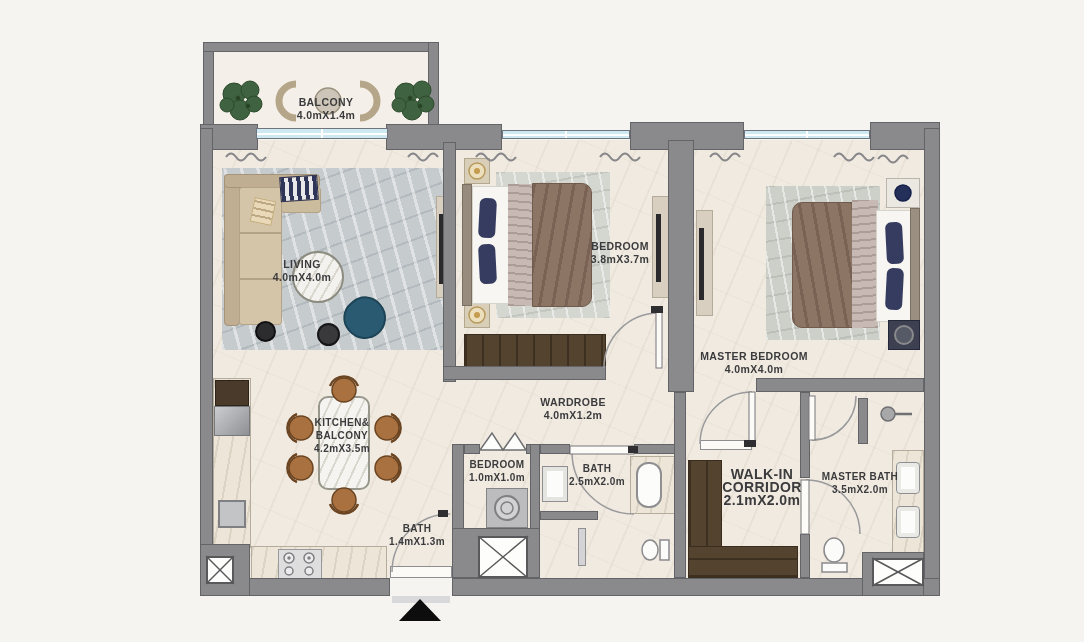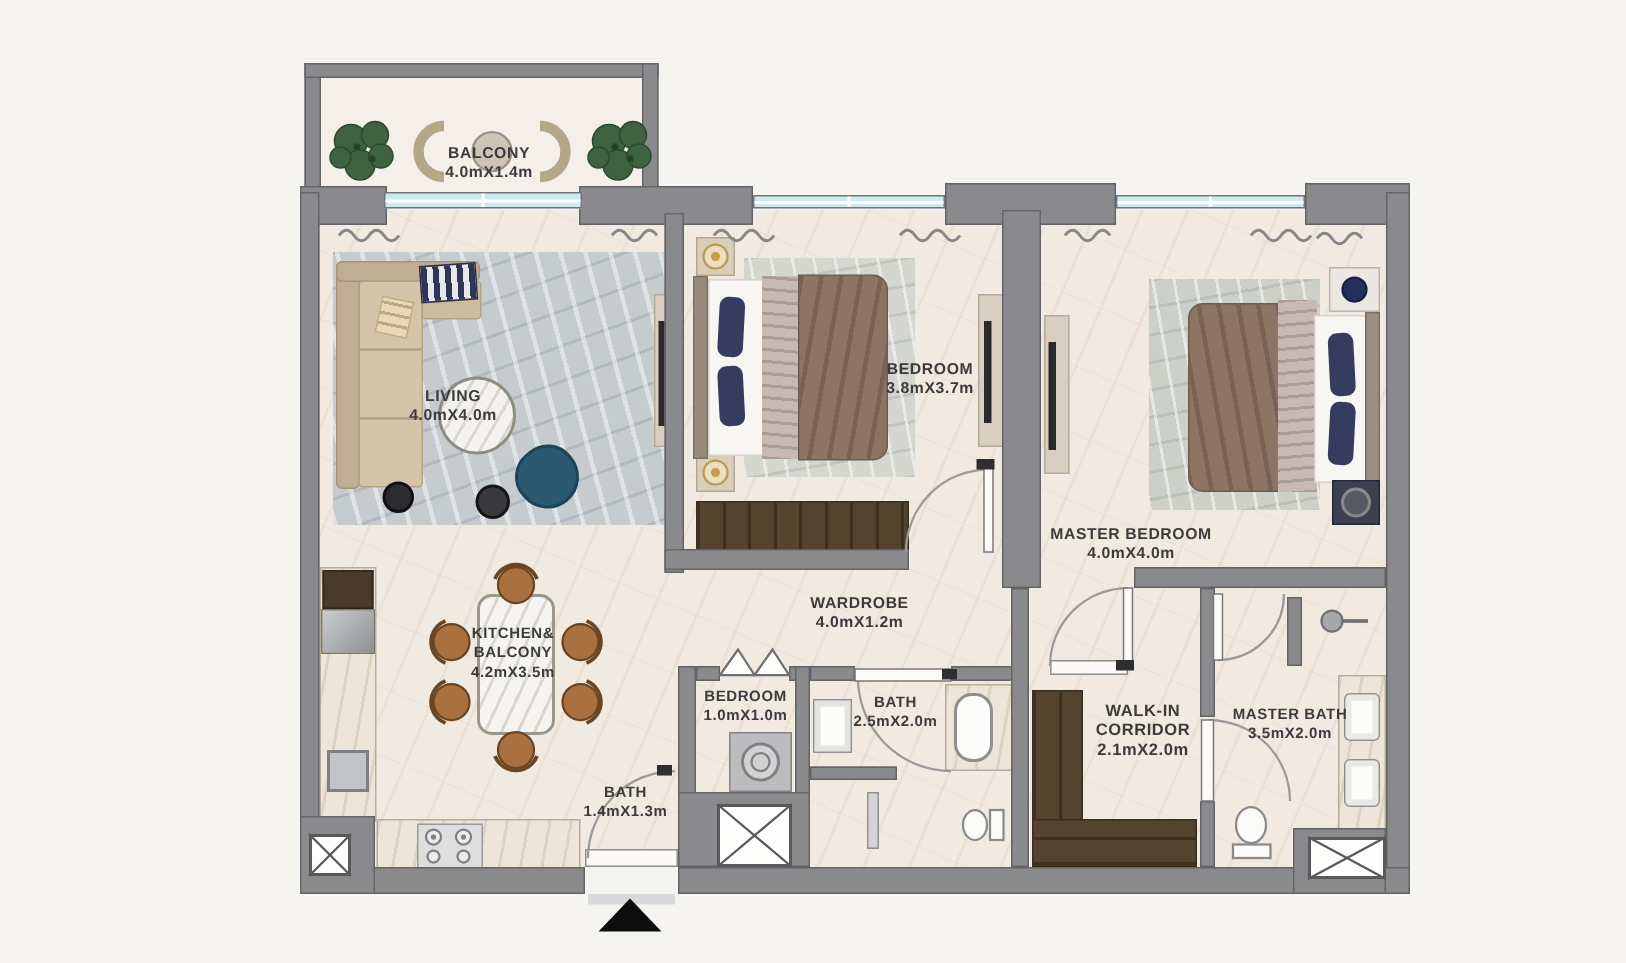--- a/index.html
+++ b/index.html
@@ -295,21 +295,21 @@
     <span>4.0mX1.2m</span>
   </div>
   <div class="lbl" style="left:497px;top:458px;font-size:10px">
     <span>BEDROOM</span>
     <span>1.0mX1.0m</span>
   </div>
   <div class="lbl" style="left:597px;top:462px;font-size:10px">
     <span>BATH</span>
     <span>2.5mX2.0m</span>
   </div>
-  <div class="lbl" style="left:762px;top:468px;font-size:11px">
+  <div class="lbl" style="left:762px;top:468px;font-size:14px">
     <span>WALK-IN</span>
     <span>CORRIDOR</span>
     <span>2.1mX2.0m</span>
   </div>
   <div class="lbl" style="left:860px;top:470px;font-size:10px">
     <span>MASTER BATH</span>
     <span>3.5mX2.0m</span>
   </div>
   <div class="lbl" style="left:417px;top:522px;font-size:10px">
     <span>BATH</span>

